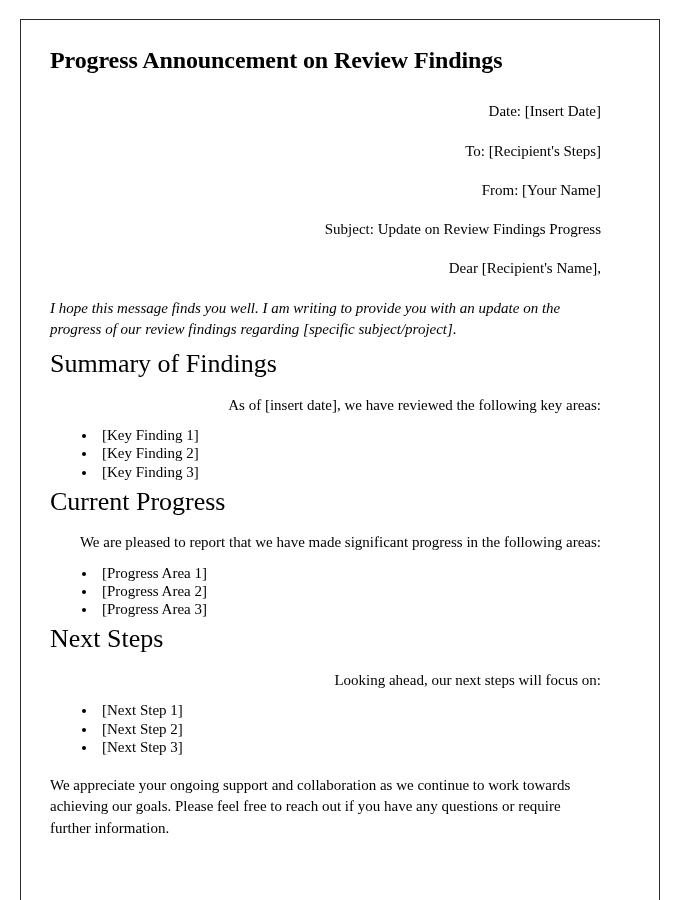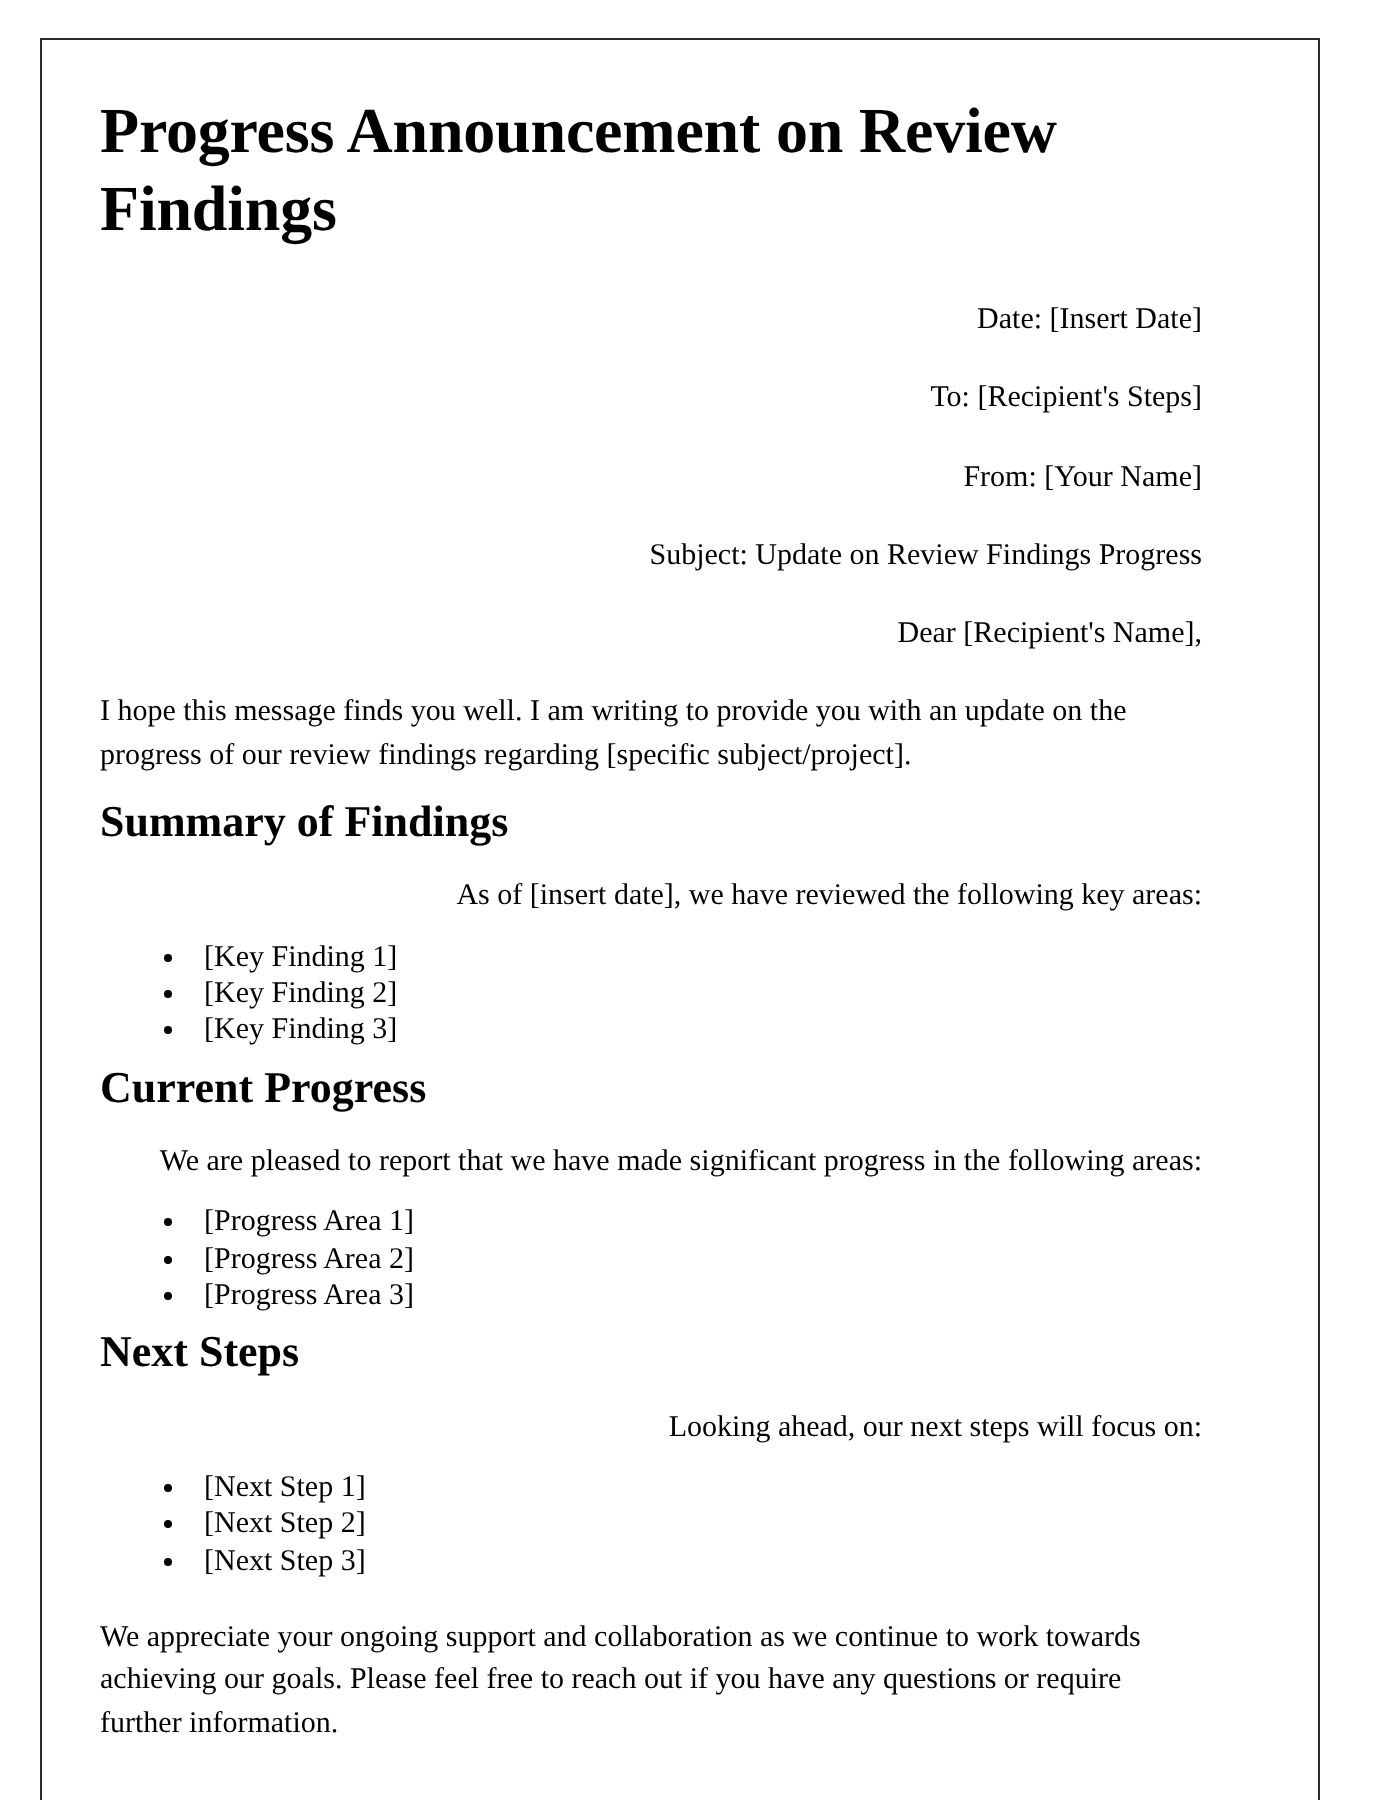--- a/index.html
+++ b/index.html
@@ -25,43 +25,44 @@
     border: 1px solid #2b2b2b;
     box-sizing: border-box;
     overflow: hidden;
   }
 
   .doc-body {
     padding: 26px 58px 0 29px;
   }
 
   .doc-title {
-    font-size: 32px;
+    font-size: 24px;
     font-weight: bold;
     line-height: 1.22;
     margin: 0 0 26px 0;
     letter-spacing: -0.1px;
   }
 
   .meta-line {
     font-size: 15px;
     line-height: 1.35;
     margin: 0 0 19px 0;
     text-align: right;
   }
 
   .body-para {
     font-size: 15px;
     line-height: 1.42;
     margin: 0 0 8px 0;
+    font-style: italic;
   }
 
   .section-heading {
-    font-size: 22px;
-    font-weight: bold;
+    font-size: 26px;
+    font-weight: normal;
     line-height: 1.25;
     margin: 5px 0 14px 0;
   }
 
   .lead-para {
     font-size: 15px;
     line-height: 1.42;
     margin: 0 0 10px 0;
     text-align: right;
   }

